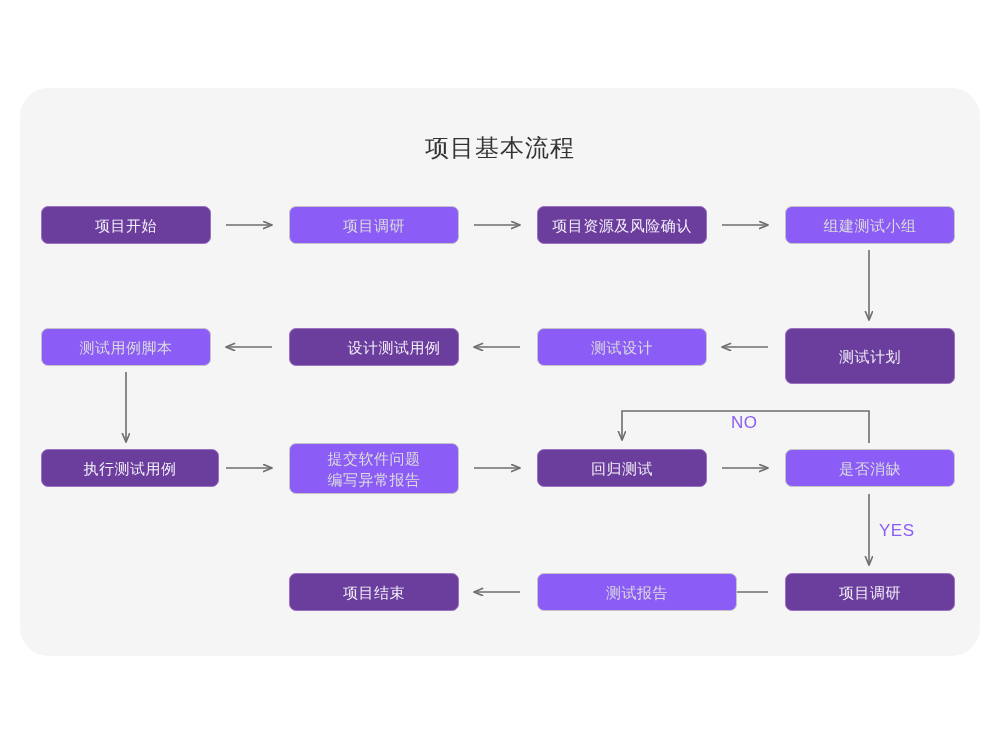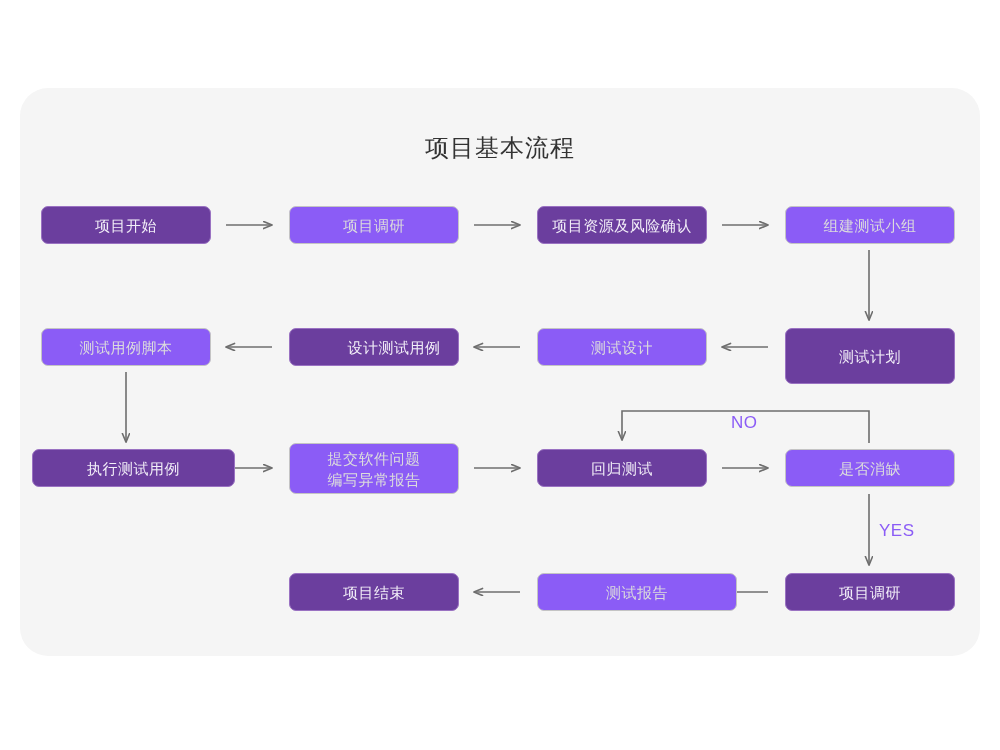--- a/index.html
+++ b/index.html
@@ -163,21 +163,21 @@
   <div class="node purple" style="left:41px;  top:206px; width:170px; height:38px;">项目开始</div>
   <div class="node gray" style="left:289px; top:206px; width:170px; height:38px;">项目调研</div>
   <div class="node purple" style="left:537px; top:206px; width:170px; height:38px;">项目资源及风险确认</div>
   <div class="node gray" style="left:785px; top:206px; width:170px; height:38px;">组建测试小组</div>
 
   <div class="node gray" style="left:41px;  top:328px; width:170px; height:38px;">测试用例脚本</div>
   <div class="node purple" style="left:289px; top:328px; width:170px; height:38px;padding-left:40px;">设计测试用例</div>
   <div class="node gray" style="left:537px; top:328px; width:170px; height:38px;">测试设计</div>
   <div class="node purple" style="left:785px; top:328px; width:170px; height:56px;">测试计划</div>
 
-  <div class="node purple" style="left:32px;  top:449px; width:203px; height:38px;">执行测试用例</div>
+  <div class="node purple" style="left:41px;  top:449px; width:178px; height:38px;">执行测试用例</div>
   <div class="node gray" style="left:289px; top:443px; width:170px; height:51px;">提交软件问题
 编写异常报告</div>
   <div class="node purple" style="left:537px; top:449px; width:170px; height:38px;">回归测试</div>
   <div class="node gray" style="left:785px; top:449px; width:170px; height:38px;">是否消缺</div>
 
   <div class="node purple" style="left:289px; top:573px; width:170px; height:38px;">项目结束</div>
   <div class="node gray" style="left:537px; top:573px; width:200px; height:38px;">测试报告</div>
   <div class="node purple" style="left:785px; top:573px; width:170px; height:38px;">项目调研</div>
 
 </div>

